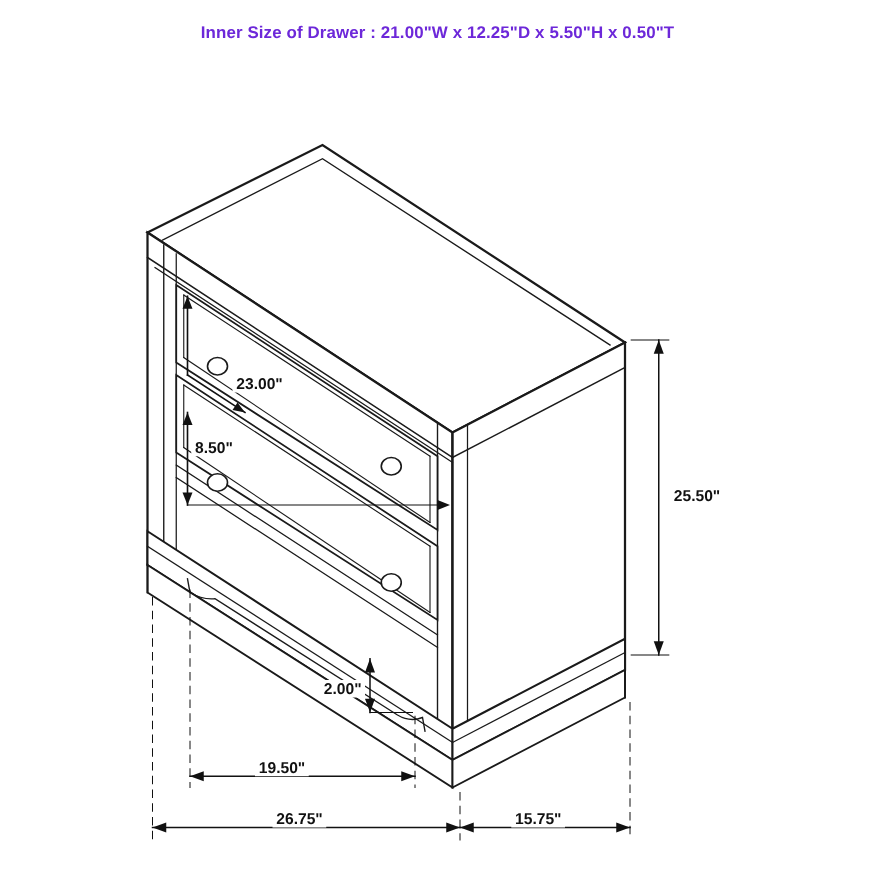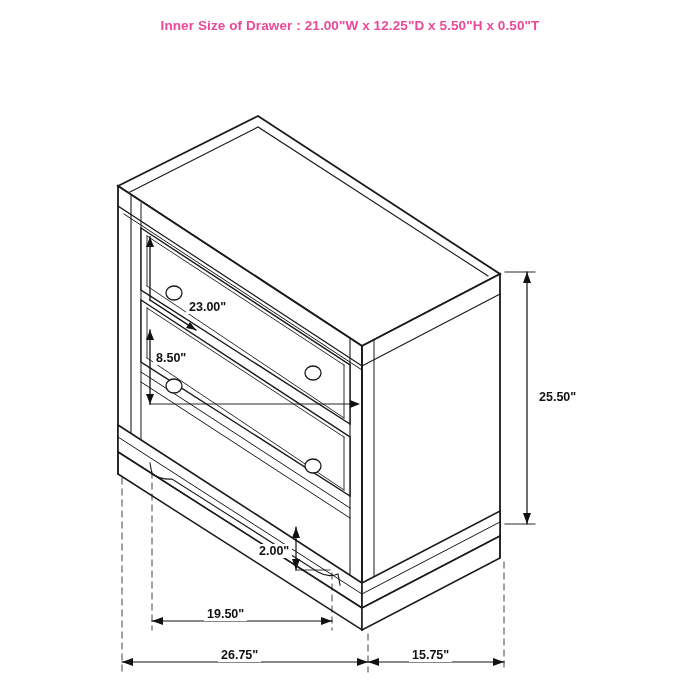--- a/index.html
+++ b/index.html
@@ -20,21 +20,21 @@
     height: 700px;
   }
   #title {
     position: absolute;
     top: 18px;
     left: 0;
     width: 700px;
     text-align: center;
     font-size: 13.5px;
     font-weight: bold;
-    color: #ec4899;
+    color: #6d28d9;
     letter-spacing: 0.1px;
   }
   svg.drawing {
     position: absolute;
     top: 0;
     left: 0;
     width: 700px;
     height: 700px;
   }
   .dimlabel {

